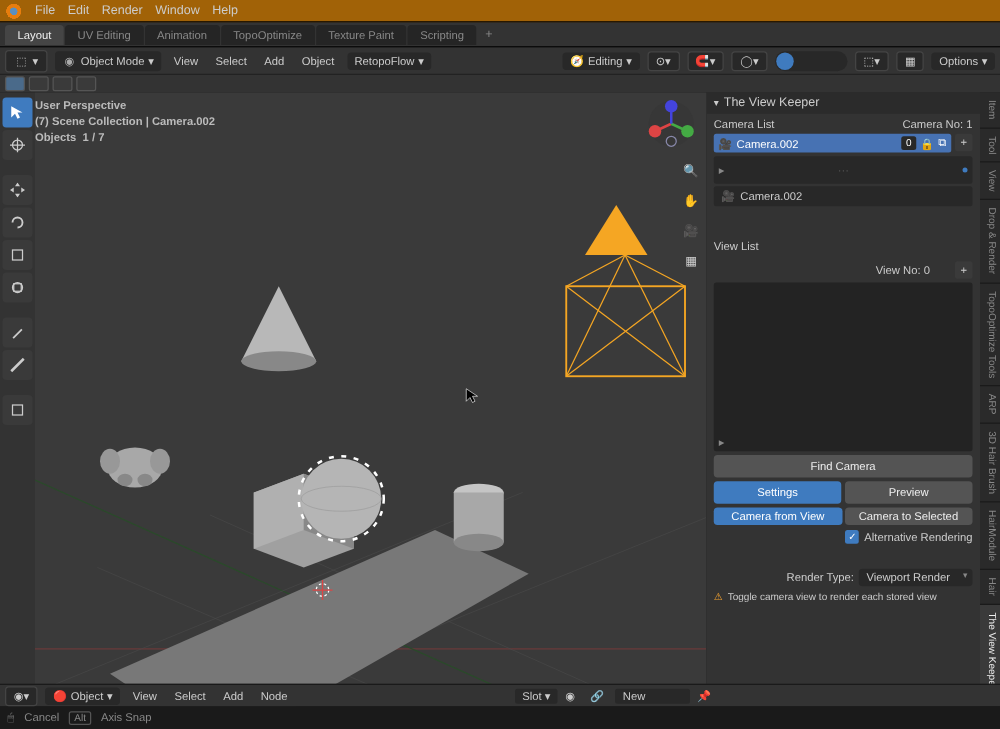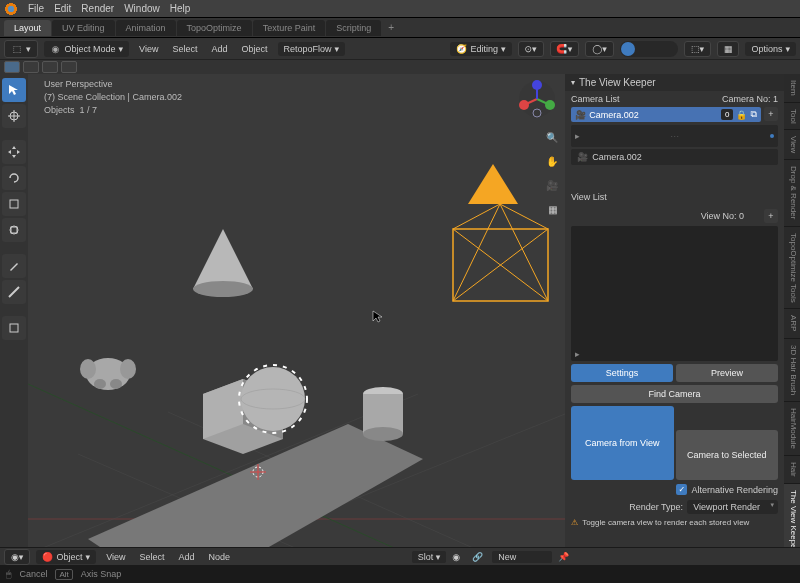--- a/index.html
+++ b/index.html
@@ -1,17 +1,17 @@
 <!DOCTYPE html>
 <html><head>
 <meta charset="utf-8">
 <style>
 * { margin:0; padding:0; box-sizing:border-box; font-family: Arial, sans-serif; }
 body { background:#1c1c1c; color:#ccc; width:800px; height:583px; overflow:hidden; font-size:10px; }
-.topbar { background:#404040; height:18px; display:flex; align-items:center; padding:0 4px; gap:10px; border-bottom:1px solid #000; }
+.topbar { background:#a16207; height:18px; display:flex; align-items:center; padding:0 4px; gap:10px; border-bottom:1px solid #000; }
 .topbar .logo { width:14px; height:14px; background:radial-gradient(circle,#5b8fbf 30%,#e87d0d 31% 60%,transparent 61%); border-radius:50%; }
 .topbar span { color:#ccc; cursor:pointer; }
 .workspaces { background:#333; height:20px; display:flex; align-items:center; padding:0 4px; gap:1px; border-bottom:1px solid #000; }
 .ws-tab { padding:3px 10px; background:#252525; color:#888; cursor:pointer; font-size:9px; border-radius:3px 3px 0 0; }
 .ws-tab.active { background:#454545; color:#eee; }
 .ws-add { color:#888; padding:0 6px; cursor:pointer; }
 .header3d { background:#333; height:22px; display:flex; align-items:center; padding:0 4px; gap:6px; border-bottom:1px solid #222; font-size:9px; }
 .hd-btn { background:#282828; padding:2px 6px; border-radius:3px; color:#ccc; display:flex; align-items:center; gap:3px; cursor:pointer; border:1px solid #444;}
 .hd-sel { background:#282828; padding:2px 6px; border-radius:3px; color:#ccc; display:flex; align-items:center; gap:3px; cursor:pointer;}
 .hd-txt { color:#ccc; padding:0 4px; cursor:pointer; }
@@ -19,21 +19,21 @@
 .icon-sm { width:12px; height:12px; display:inline-flex; align-items:center; justify-content:center; color:#aaa;}
 .icon-row { background:#333; height:14px; display:flex; align-items:center; padding:0 4px; gap:3px;}
 .icon-row .ib { width:16px;height:12px;background:#3a3a3a;border-radius:2px;border:1px solid #555;}
 .icon-row .ib.active{background:#4a6a8a;}
 .main { display:flex; height:491px; }
 .toolbar-l { width:28px; background:#333; display:flex; flex-direction:column; padding:4px 2px; gap:2px; }
 .tool { width:24px; height:24px; background:#3a3a3a; border-radius:3px; display:flex; align-items:center; justify-content:center; cursor:pointer;}
 .tool.active { background:#3f7bbf; }
 .tool.gap { margin-top:10px;}
 .viewport { flex:1; background:#3a3a3a; position:relative; overflow:hidden;}
-.vp-info { position:absolute; top:4px; left:16px; font-size:9px; color:#bbb; line-height:13px;}
+.vp-info { position:absolute; top:4px; left:0; font-size:9px; color:#bbb; line-height:13px;font-weight:bold;}
 .vp-gizmo { position:absolute; top:5px; right:8px; }
 .vp-side { position:absolute; top:55px; right:4px; display:flex; flex-direction:column; gap:8px;}
 .vp-side .sb { width:16px;height:16px; color:#ccc; display:flex;align-items:center;justify-content:center; cursor:pointer;}
 .scene-svg { position:absolute; inset:0; }
 .panel-r { width:219px; background:#333; display:flex; flex-direction:column; }
 .panel-header { background:#2b2b2b; padding:3px 6px; display:flex; align-items:center; font-size:10px;}
 .panel-header .tri { margin-right:4px; font-size:8px;}
 .section { padding:3px 6px; font-size:9px;}
 .sec-head { display:flex; justify-content:space-between; align-items:center; color:#ccc; margin-bottom:3px;}
 .cam-row { background:#4772b3; color:#fff; padding:2px 4px; border-radius:2px; display:flex; align-items:center; gap:3px;}
@@ -43,21 +43,21 @@
 .cam-detail{background:#282828;margin-top:2px;padding:3px 6px;border-radius:2px;display:flex;align-items:center;gap:4px;font-size:9px;}
 .view-box { background:#232323; height:135px; margin-top:3px; border-radius:2px; position:relative;}
 .view-box .pl{position:absolute;bottom:2px;left:4px;color:#888;}
 .btn { background:#545454; color:#eee; text-align:center; padding:4px 6px; border-radius:3px; cursor:pointer; font-size:9px; border:none; flex:1;}
 .btn.blue { background:#3f7bbf; color:#fff;}
 .btn-row { display:flex; gap:3px; margin-top:3px;}
 .chk-row{display:flex;align-items:center;gap:4px;margin-top:4px;justify-content:flex-end;}
 .chk{width:11px;height:11px;background:#3f7bbf;border-radius:2px;display:flex;align-items:center;justify-content:center;color:#fff;font-size:8px;}
 .warn-row{display:flex;align-items:center;gap:4px;margin-top:4px;font-size:8px;color:#ccc;}
 .warn-ico{color:#f0a030;}
-.sel-row{display:flex;align-items:center;gap:4px;margin-top:5px;justify-content:flex-end;}
+.sel-row{display:flex;align-items:center;gap:4px;margin-top:20px;justify-content:flex-end;}
 .sel{background:#282828;padding:2px 18px 2px 6px;border-radius:3px;font-size:9px;color:#ccc;position:relative;}
 .sel::after{content:"▾";position:absolute;right:4px;top:1px;font-size:7px;color:#888;}
 .side-tabs-r { width:16px; background:#2a2a2a; display:flex; flex-direction:column;}
 .vtab { writing-mode:vertical-rl; padding:6px 2px; font-size:8px; color:#888; cursor:pointer; border-bottom:1px solid #1a1a1a;}
 .vtab.active{background:#3a3a3a;color:#eee;}
 .bottom { position:absolute; bottom:0; left:0; right:0;}
 .timeline { background:#333; height:18px; display:flex; align-items:center; padding:0 4px; gap:6px; font-size:9px;border-top:1px solid #1a1a1a;}
 .tl-btn{background:#282828;padding:1px 6px;border-radius:2px;color:#ccc;}
 .statusbar { background:#1a1a1a; height:18px; display:flex; align-items:center; padding:0 6px; gap:8px; color:#888; font-size:9px;}
 .kb{border:1px solid #555;border-radius:2px;padding:0 3px;font-size:8px;}
@@ -297,30 +297,30 @@
         <span>View List</span>
         <div style="display:flex;gap:20px;align-items:center;margin-top:38px;">
           <span>View No: 0</span>
           <div class="plus-btn">+</div>
         </div>
       </div>
       <div class="view-box">
         <span class="pl">▸</span>
       </div>
       <div class="btn-row">
+        <button class="btn" style="flex:1;">Find Camera</button>
+      </div>
+      <div class="btn-row">
         <button class="btn blue">Settings</button>
         <button class="btn">Preview</button>
-      </div>
-      <div class="btn-row">
-        <button class="btn" style="flex:1;">Find Camera</button>
       </div>
       <div class="btn-row">
         <div style="flex:1;display:flex;flex-direction:row;gap:2px;">
           <button class="btn blue" style="padding:2px 4px;">Camera from View</button>
-          <button class="btn" style="padding:20px 4px;margin-top:24px;">Camera to Selected</button>
+          <button class="btn" style="padding:2px 4px;">Camera to Selected</button>
         </div>
       </div>
       <div class="chk-row">
         <div class="chk">✓</div>
         <span>Alternative Rendering</span>
       </div>
       <div class="sel-row">
         <span>Render Type:</span>
         <div class="sel">Viewport Render</div>
       </div>

